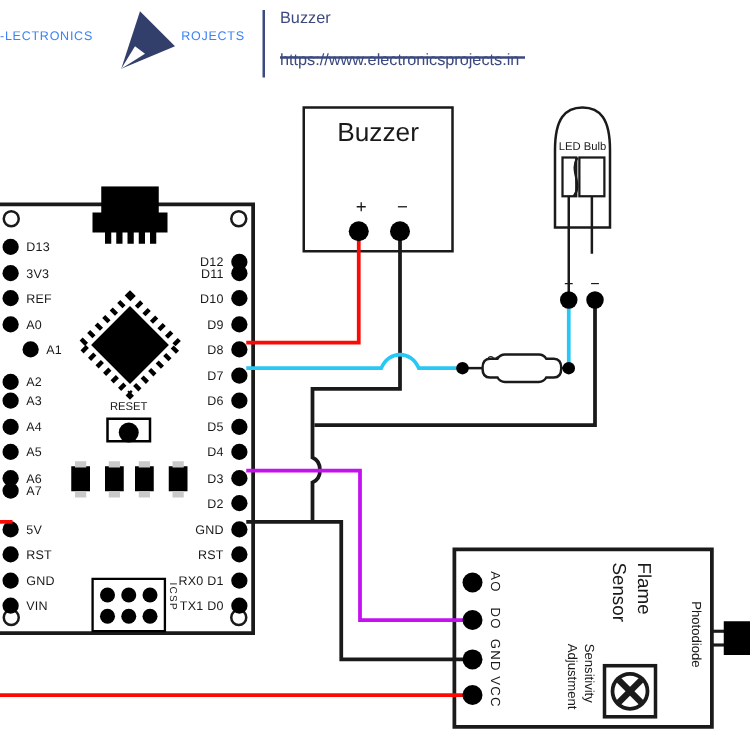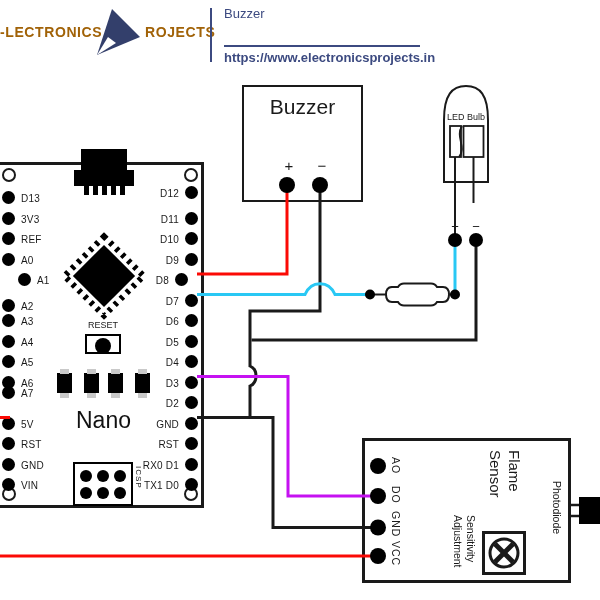--- a/index.html
+++ b/index.html
@@ -1,20 +1,20 @@
 <!DOCTYPE html>
 <html><head>
 <meta charset="utf-8">
 <style>
   html,body{margin:0;padding:0;background:#fff;}
   #stage{position:relative;width:600px;height:600px;background:#fff;overflow:hidden;
          font-family:"Liberation Sans","DejaVu Sans",sans-serif;color:#1a1a1a;}
   .abs{position:absolute;}
   
-  .logo-txt{font-size:14px;font-weight:700;letter-spacing:.6px;color:#a16207;}
+  .logo-txt{font-size:10px;font-weight:400;letter-spacing:.6px;color:#3b82f6;}
   .hdr-divider{width:2px;height:54px;background:#3c4a80;}
   .title-txt{font-size:13px;line-height:1.3;color:#3c4a80;}
   .hdr-underline{height:2px;background:#3c4a80;}
   .url-txt{font-size:13px;color:#3c4a80;}
   
   #board{left:-12px;top:162px;width:216px;height:346px;border:3px solid #1a1a1a;background:#fff;box-sizing:border-box;}
   .pin-row{position:absolute;height:18px;display:flex;align-items:flex-end;gap:6px;}
   .pin-dot{width:13px;height:13px;border-radius:50%;background:#000;flex:0 0 auto;}
   .pin-lbl{font-size:10px;letter-spacing:.2px;white-space:nowrap;}
   .hole{position:absolute;width:14px;height:14px;border:2px solid #1a1a1a;border-radius:50%;background:#fff;box-sizing:border-box;}
@@ -48,21 +48,21 @@
     <svg class="abs" style="left:93px;top:6px;" width="52" height="52" viewBox="0 0 52 52">
       <polygon points="4,49 19,3 47,31" fill="#333f6b"></polygon>
       <polygon points="4,49 15,31 23,37" fill="#ffffff"></polygon>
     </svg>
     <span class="abs logo-txt" style="left:145px;top:24px;">ROJECTS</span>
     <div class="abs hdr-divider" style="left:210px;top:8px;"></div>
     <div class="abs title-txt" style="left:224px;top:6px;width:370px;">
       <div>Buzzer</div>
     </div>
     <div class="abs hdr-underline" style="left:224px;top:45px;width:196px;"></div>
-    <div class="abs url-txt" style="left:224px;top:50px;font-weight:bold;">https://www.electronicsprojects.in</div>
+    <div class="abs url-txt" style="left:224px;top:40px;">https://www.electronicsprojects.in</div>
   </div>
 
   <div id="board" class="abs">
 
     <div class="hole" style="left:11px;top:3px;"></div>
     <div class="hole" style="left:193px;top:3px;"></div>
     <div class="hole" style="left:11px;top:322px;"></div>
     <div class="hole" style="left:193px;top:322px;"></div>
 
     <svg class="abs" style="left:80px;top:-16px;" width="66" height="48" viewBox="0 0 66 48">
@@ -93,21 +93,20 @@
     <div class="cap-end" style="left:96px;top:204px;"></div>
       <div class="cap-end" style="left:96px;top:228px;"></div>
     <div class="cap-body" style="left:117px;top:208px;"></div>
     <div class="cap-end" style="left:120px;top:204px;"></div>
       <div class="cap-end" style="left:120px;top:228px;"></div>
     <div class="cap-body" style="left:144px;top:208px;"></div>
     <div class="cap-end" style="left:147px;top:204px;"></div>
       <div class="cap-end" style="left:147px;top:228px;"></div>
 
     <div class="abs name-txt" style="left:50px;top:241px;width:125px;">
-      <div>Nano</div>
     </div>
 
     <svg class="abs" style="left:82px;top:297px;" width="60" height="44" viewBox="0 0 60 44">
       <rect x="1" y="1" width="58" height="42" fill="none" stroke="#000" stroke-width="2"></rect>
       <circle cx="13" cy="14" r="6" fill="#000"></circle>
         <circle cx="30" cy="14" r="6" fill="#000"></circle>
         <circle cx="47" cy="14" r="6" fill="#000"></circle>
       <circle cx="13" cy="31" r="6" fill="#000"></circle>
         <circle cx="30" cy="31" r="6" fill="#000"></circle>
         <circle cx="47" cy="31" r="6" fill="#000"></circle>
@@ -168,37 +167,37 @@
       </div>
     <div class="pin-row" style="left:11px;top:287.5px">
         <span class="pin-dot"></span>
         <span class="pin-lbl">GND</span>
       </div>
     <div class="pin-row" style="left:11px;top:308px">
         <span class="pin-dot"></span>
         <span class="pin-lbl">VIN</span>
       </div>
 
-    <div class="pin-row" style="right:3px;top:16px">
+    <div class="pin-row" style="right:3px;top:33px">
         <span class="pin-lbl">D12</span>
         <span class="pin-dot"></span>
       </div>
     <div class="pin-row" style="right:3px;top:41.5px">
         <span class="pin-lbl">D11</span>
         <span class="pin-dot"></span>
       </div>
     <div class="pin-row" style="right:3px;top:62px">
         <span class="pin-lbl">D10</span>
         <span class="pin-dot"></span>
       </div>
     <div class="pin-row" style="right:3px;top:82.5px">
         <span class="pin-lbl">D9</span>
         <span class="pin-dot"></span>
       </div>
-    <div class="pin-row" style="right:13px;top:103px">
+    <div class="pin-row" style="right:3px;top:103px">
         <span class="pin-lbl">D8</span>
         <span class="pin-dot"></span>
       </div>
     <div class="pin-row" style="right:3px;top:123.5px">
         <span class="pin-lbl">D7</span>
         <span class="pin-dot"></span>
       </div>
     <div class="pin-row" style="right:3px;top:144px">
         <span class="pin-lbl">D6</span>
         <span class="pin-dot"></span>

